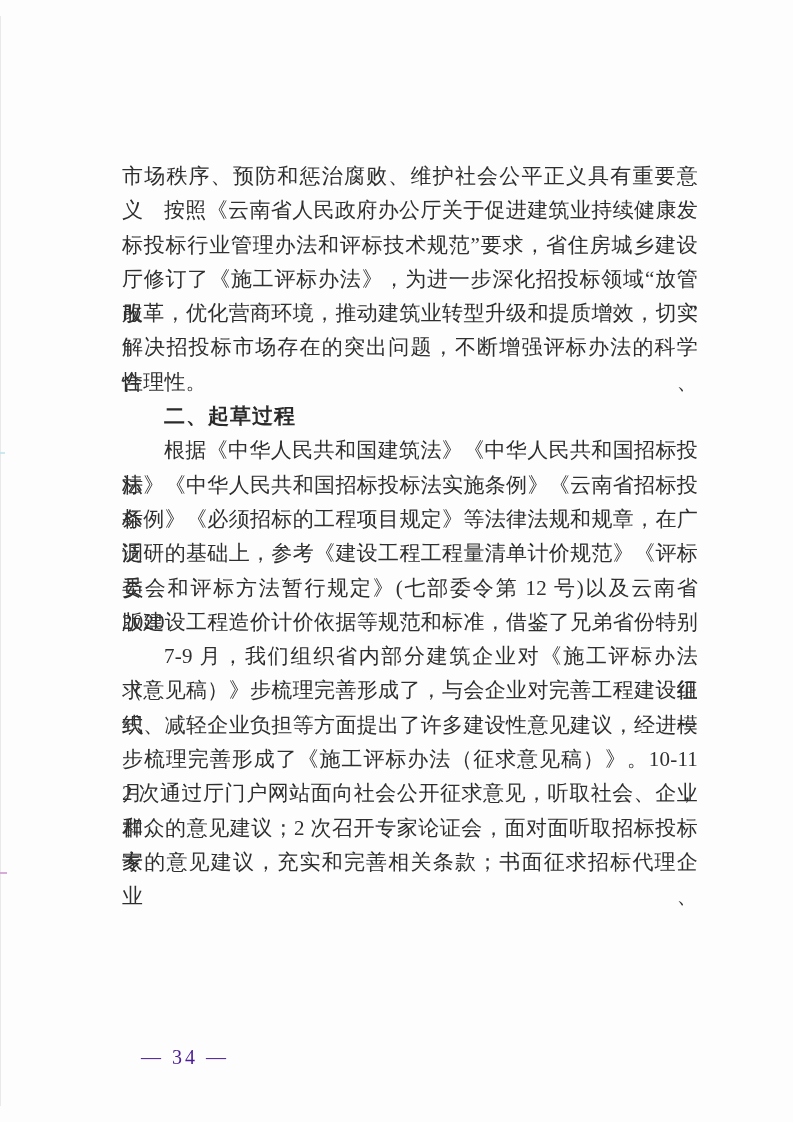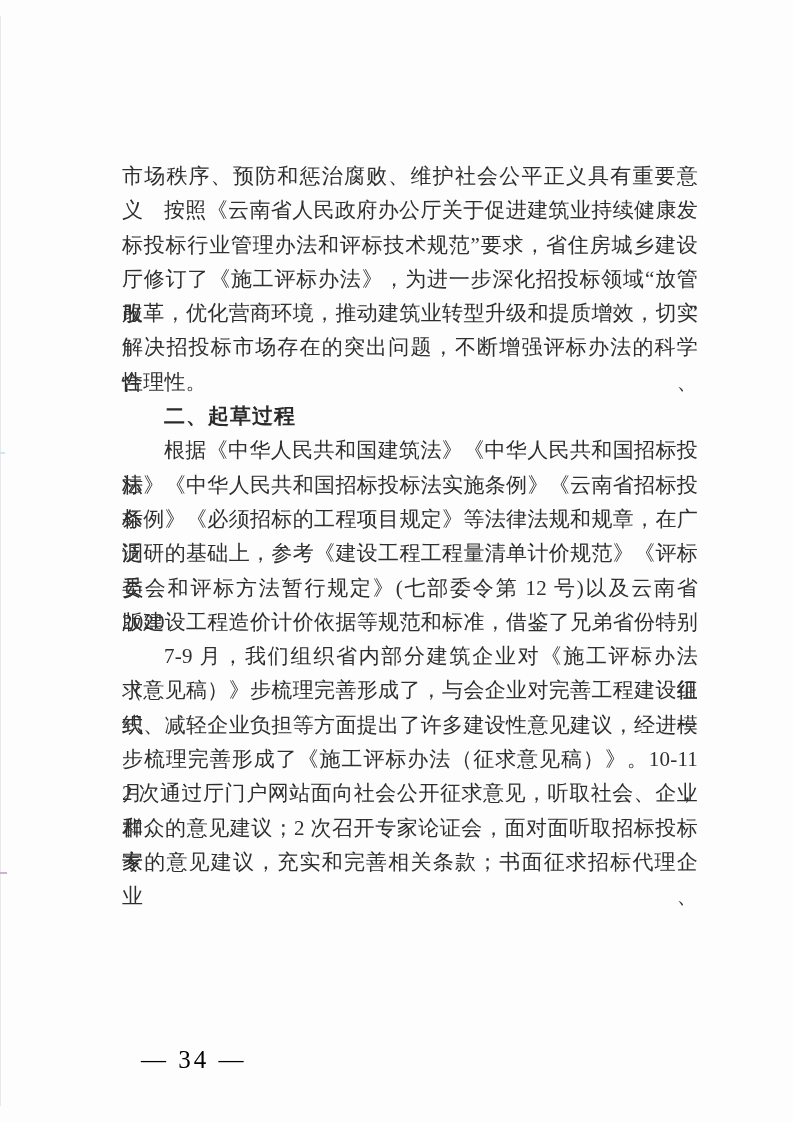--- a/index.html
+++ b/index.html
@@ -56,23 +56,23 @@
     font-weight: 700;
     font-size: 21px;
     letter-spacing: 1px;
     text-align-last: left;
     color: #2a2a2a;
   }
   .page-number {
     position: absolute;
     left: 141px;
     top: 1046px;
-    font-size: 25px;
+    font-size: 20px;
     letter-spacing: 3px;
-    color: #000000;
+    color: #4c1d95;
     font-family: "Liberation Serif", "DejaVu Serif", serif;
   }
 </style>
 </head>
 <body>
 
 <div class="page">
   <div class="scan-edge-line"></div>
   <div class="scan-tick-cyan"></div>
   <div class="scan-tick-magenta"></div>

